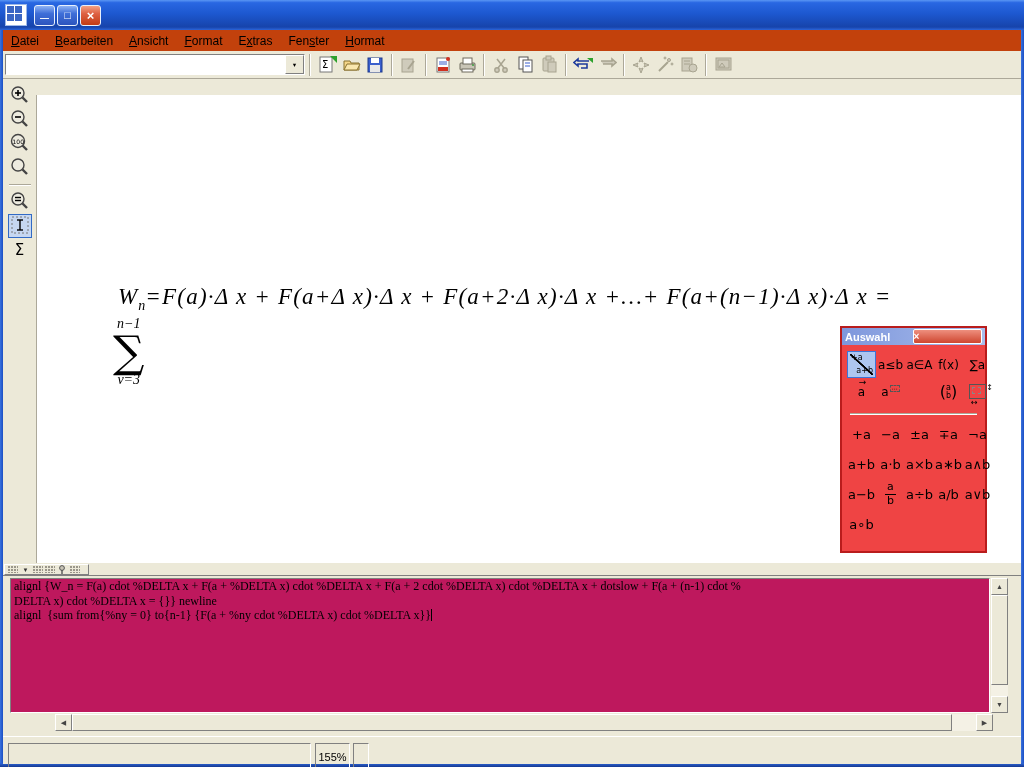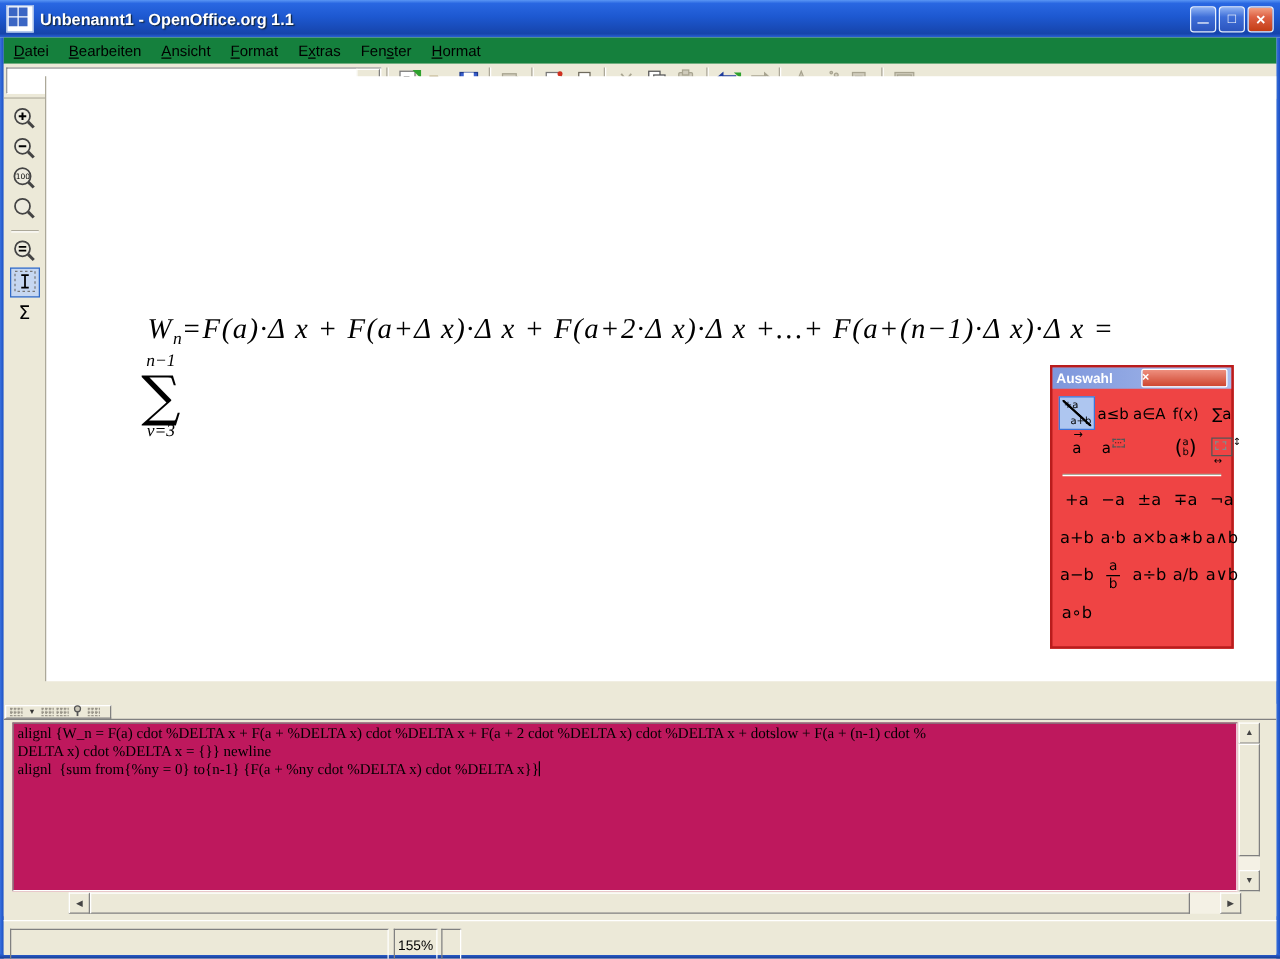--- a/index.html
+++ b/index.html
@@ -19,21 +19,21 @@
        display:grid;grid-template-columns:7px 7px;grid-template-rows:7px 7px;gap:1px;padding:1px;box-sizing:content-box}
   .app-icon i{background:#3B66C4;display:block}
   .title-text{font-size:13px;font-weight:bold;text-shadow:1px 1px 1px #123;flex:1}
   .winbtn{width:21px;height:21px;margin-left:2px;border:1px solid #E7F0FD;border-radius:3px;
        display:flex;align-items:center;justify-content:center;color:#fff;font-size:11px;
        background:linear-gradient(180deg,#8DB2F4 0%,#3E6ED8 40%,#2C55BE 100%);box-sizing:border-box}
   .winbtn.close{background:linear-gradient(180deg,#F3A183 0%,#DE6144 40%,#C33C14 100%);font-size:13px;font-weight:bold}
   .winbtn span{line-height:1}
   .winbtn .min-glyph{align-self:flex-end;margin-bottom:2px;font-weight:bold;font-size:9px}
   
-  .menubar{position:absolute;left:3px;top:30px;width:1018px;height:21px;background:#15803d;
+  .menubar{position:absolute;left:3px;top:30px;width:1018px;height:21px;background:#c2410c;
        display:flex;align-items:center;color:#000}
   .menu-item{padding:2px 8px}
   .accel{text-decoration:underline}
   
   .funcbar{position:absolute;left:3px;top:51px;width:1018px;height:27px;background:#ECE9D8;
        display:flex;align-items:center;border-bottom:1px solid #ACA899}
   .combo{width:300px;height:21px;margin-left:2px;background:#fff;display:flex;
        border:1px solid;border-color:#808080 #fff #fff #808080;box-sizing:border-box}
   .combo input{flex:1;border:0;outline:none;font-size:12px;padding:0 3px;font-family:"Liberation Sans",sans-serif}
   .combo-arrow{width:17px;background:#ECE9D8;border:1px solid;border-color:#fff #808080 #808080 #fff;
@@ -42,21 +42,21 @@
   .tbtn{width:24px;height:24px;display:flex;align-items:center;justify-content:center}
   .tbtn svg{display:block}
   
   .mainbar{position:absolute;left:3px;top:79px;width:33px;height:484px;background:#ECE9D8;
        display:flex;flex-direction:column;align-items:center;padding-top:5px;box-sizing:border-box}
   .mbtn{width:24px;height:24px;display:flex;align-items:center;justify-content:center;margin-bottom:0}
   .mbtn.active{border:1px solid #316AC5;background:#C6D7F1;box-sizing:border-box}
   .msep{width:22px;height:0;border-top:1px solid #ACA899;border-bottom:1px solid #fff;margin:4px 0}
   .sigma-glyph{font-size:15px;font-family:"DejaVu Sans",sans-serif}
   
-  .docarea{position:absolute;left:36px;top:61px;width:985px;height:484px;background:#fff;
+  .docarea{position:absolute;left:36px;top:95px;width:985px;height:484px;background:#fff;
        border-left:1px solid #ACA899;box-sizing:border-box}
   .formula-line1{position:absolute;left:81px;top:189px;font-family:"Liberation Serif",serif;
        font-style:italic;font-size:23px;color:#000;letter-spacing:1.2px;white-space:nowrap}
   .formula-line1 sub{font-size:14px;letter-spacing:0}
   .formula-line2{position:absolute;left:76px;top:222px;display:flex;align-items:flex-start;
        font-family:"Liberation Serif",serif;font-style:italic;color:#000}
   .sum-block{display:flex;flex-direction:column;align-items:center;line-height:1}
   .sum-limit{font-size:14px}
   .sum-sign{font-size:44px;font-style:normal;line-height:.95;font-family:"DejaVu Serif",serif}
   .sum-expr{font-size:23px;letter-spacing:1.2px;margin-left:12px}
@@ -128,21 +128,20 @@
 <div id="frame-right" class="frame-side"></div>
 <div id="frame-bottom"></div>
 
 <div class="titlebar">
   <span class="app-icon">
       <i></i>
       <i></i>
       <i></i>
       <i></i>
     </span>
-  <span class="title-text">Unbenannt1 - OpenOffice.org 1.1</span>
   <span class="winbtn">
       <span class="min-glyph">—</span>
     </span>
   <span class="winbtn">
       <span>□</span>
     </span>
   <span class="winbtn close">
       <span>×</span>
     </span>
 </div>

